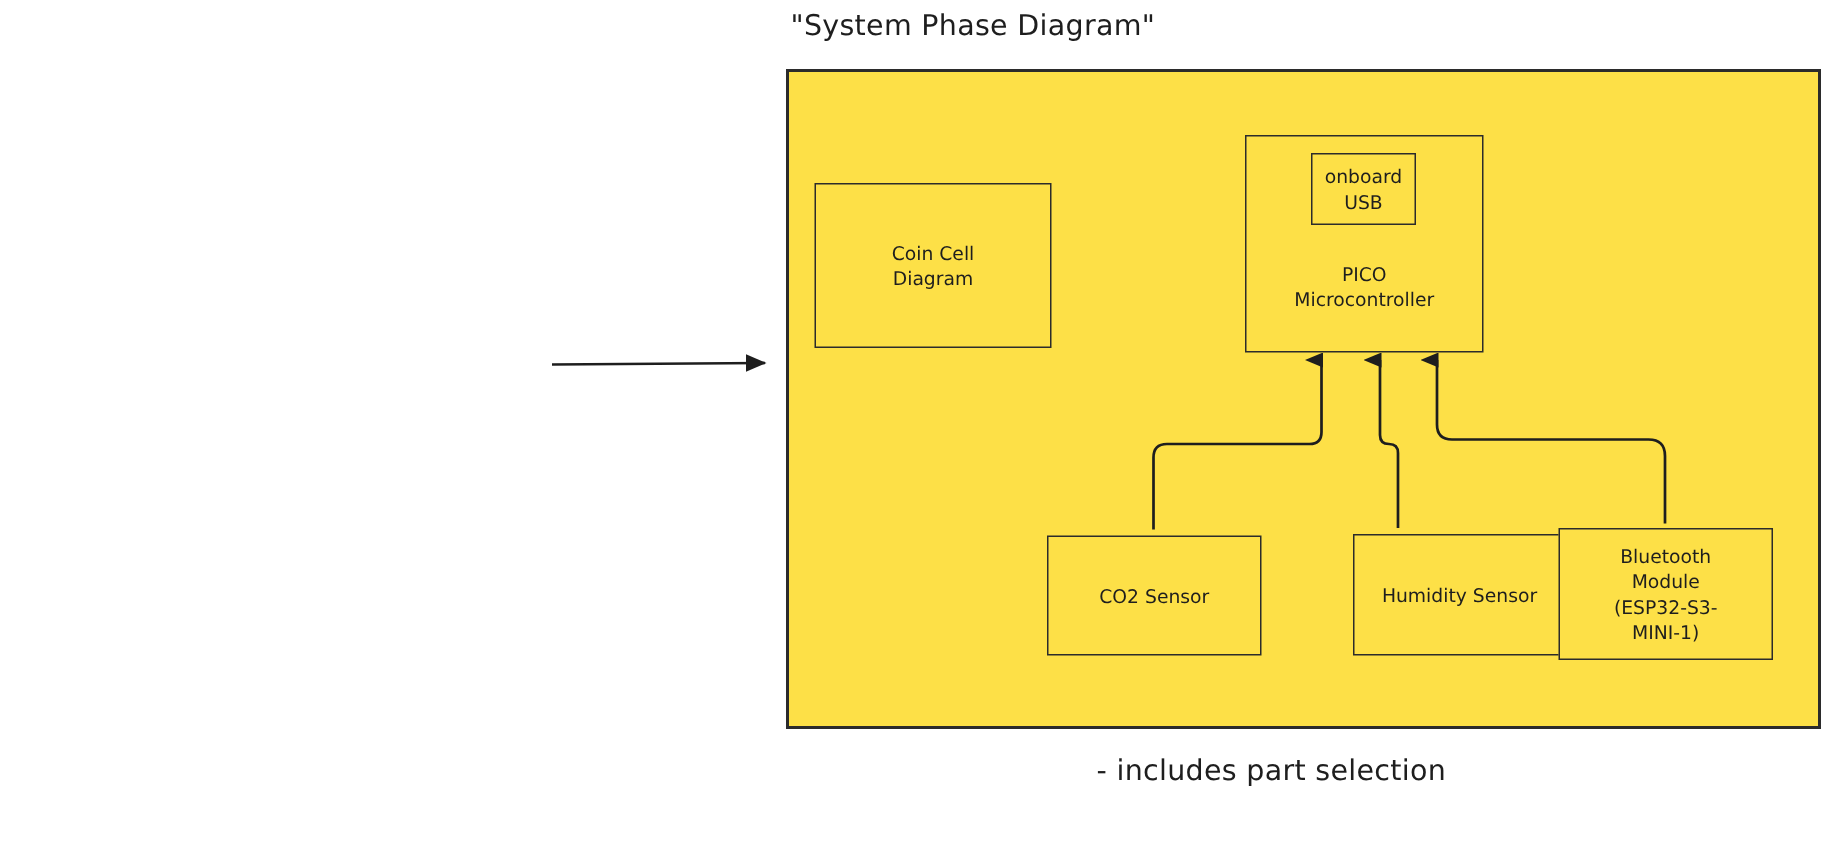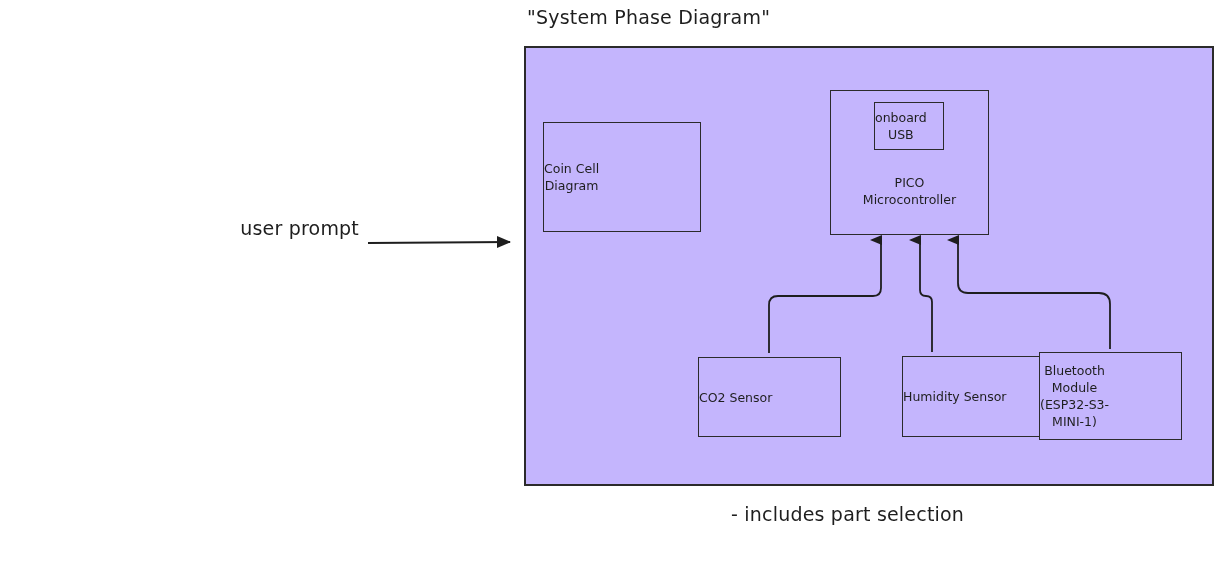--- a/index.html
+++ b/index.html
@@ -3,40 +3,39 @@
   <meta charset="utf-8">
   <style>
     html, body { margin: 0; padding: 0; background: #ffffff; }
     body { width: 1221px; height: 562px; position: relative; overflow: hidden;
            font-family: "DejaVu Sans", sans-serif; color: #1e1e1e; }
     .txt { position: absolute; white-space: nowrap; color: #1e1e1e; }
     .hand { font-family: "DejaVu Sans", sans-serif; letter-spacing: 0.2px; }
     #title { left: 527px; top: 6px; font-size: 19px; }
     #left-label { right: 862px; top: 216px; font-size: 19px; text-align: right; line-height: 25px; }
     #footnote { left: 708px; top: 503px; font-size: 19px; margin-left: 23px; }
-    .box { position: absolute; border: 1.6px solid #2b2b2b; box-sizing: border-box; background: #c4b5fd;
-           display: flex; align-items: center; text-align: center;
+    .box { position: absolute; border: 1.6px solid #2b2b2b; box-sizing: border-box; background: #fde047;
+           display: flex; align-items: center; justify-content: center; text-align: center;
            font-size: 12.5px; line-height: 17px; }
     #frame { left: 524px; top: 46px; width: 690px; height: 440px; border-width: 2px; }
     #battery { left: 543px; top: 110px; width: 158px; height: 110px; margin-top: 12px; }
     #pico { left: 830px; top: 90px; width: 159px; height: 145px; align-items: flex-start; }
     #pico-label { position: absolute; left: 0; right: 0; top: 83px; }
     #usb { left: 874px; top: 102px; width: 70px; height: 48px; font-size: 12.5px; line-height: 17px; }
     #co2 { left: 698px; top: 357px; width: 143px; height: 80px; }
     #humidity { left: 862px; top: 356px; width: 142px; height: 81px; margin-left: 40px; }
     #bluetooth { left: 1039px; top: 352px; width: 143px; height: 88px; }
     svg#wires { position: absolute; left: 0; top: 0; }
   </style>
 </head>
 <body>
 
 <div id="title" class="txt hand">"System Phase Diagram"</div>
 
 <div id="left-label" class="txt hand">
-  <div>user prompt</div>
 </div>
 
 <div id="frame" class="box"></div>
 
 <div id="battery" class="box">
   <div>
     <div>Coin Cell</div>
     <div>Diagram</div>
   </div>
 </div>

